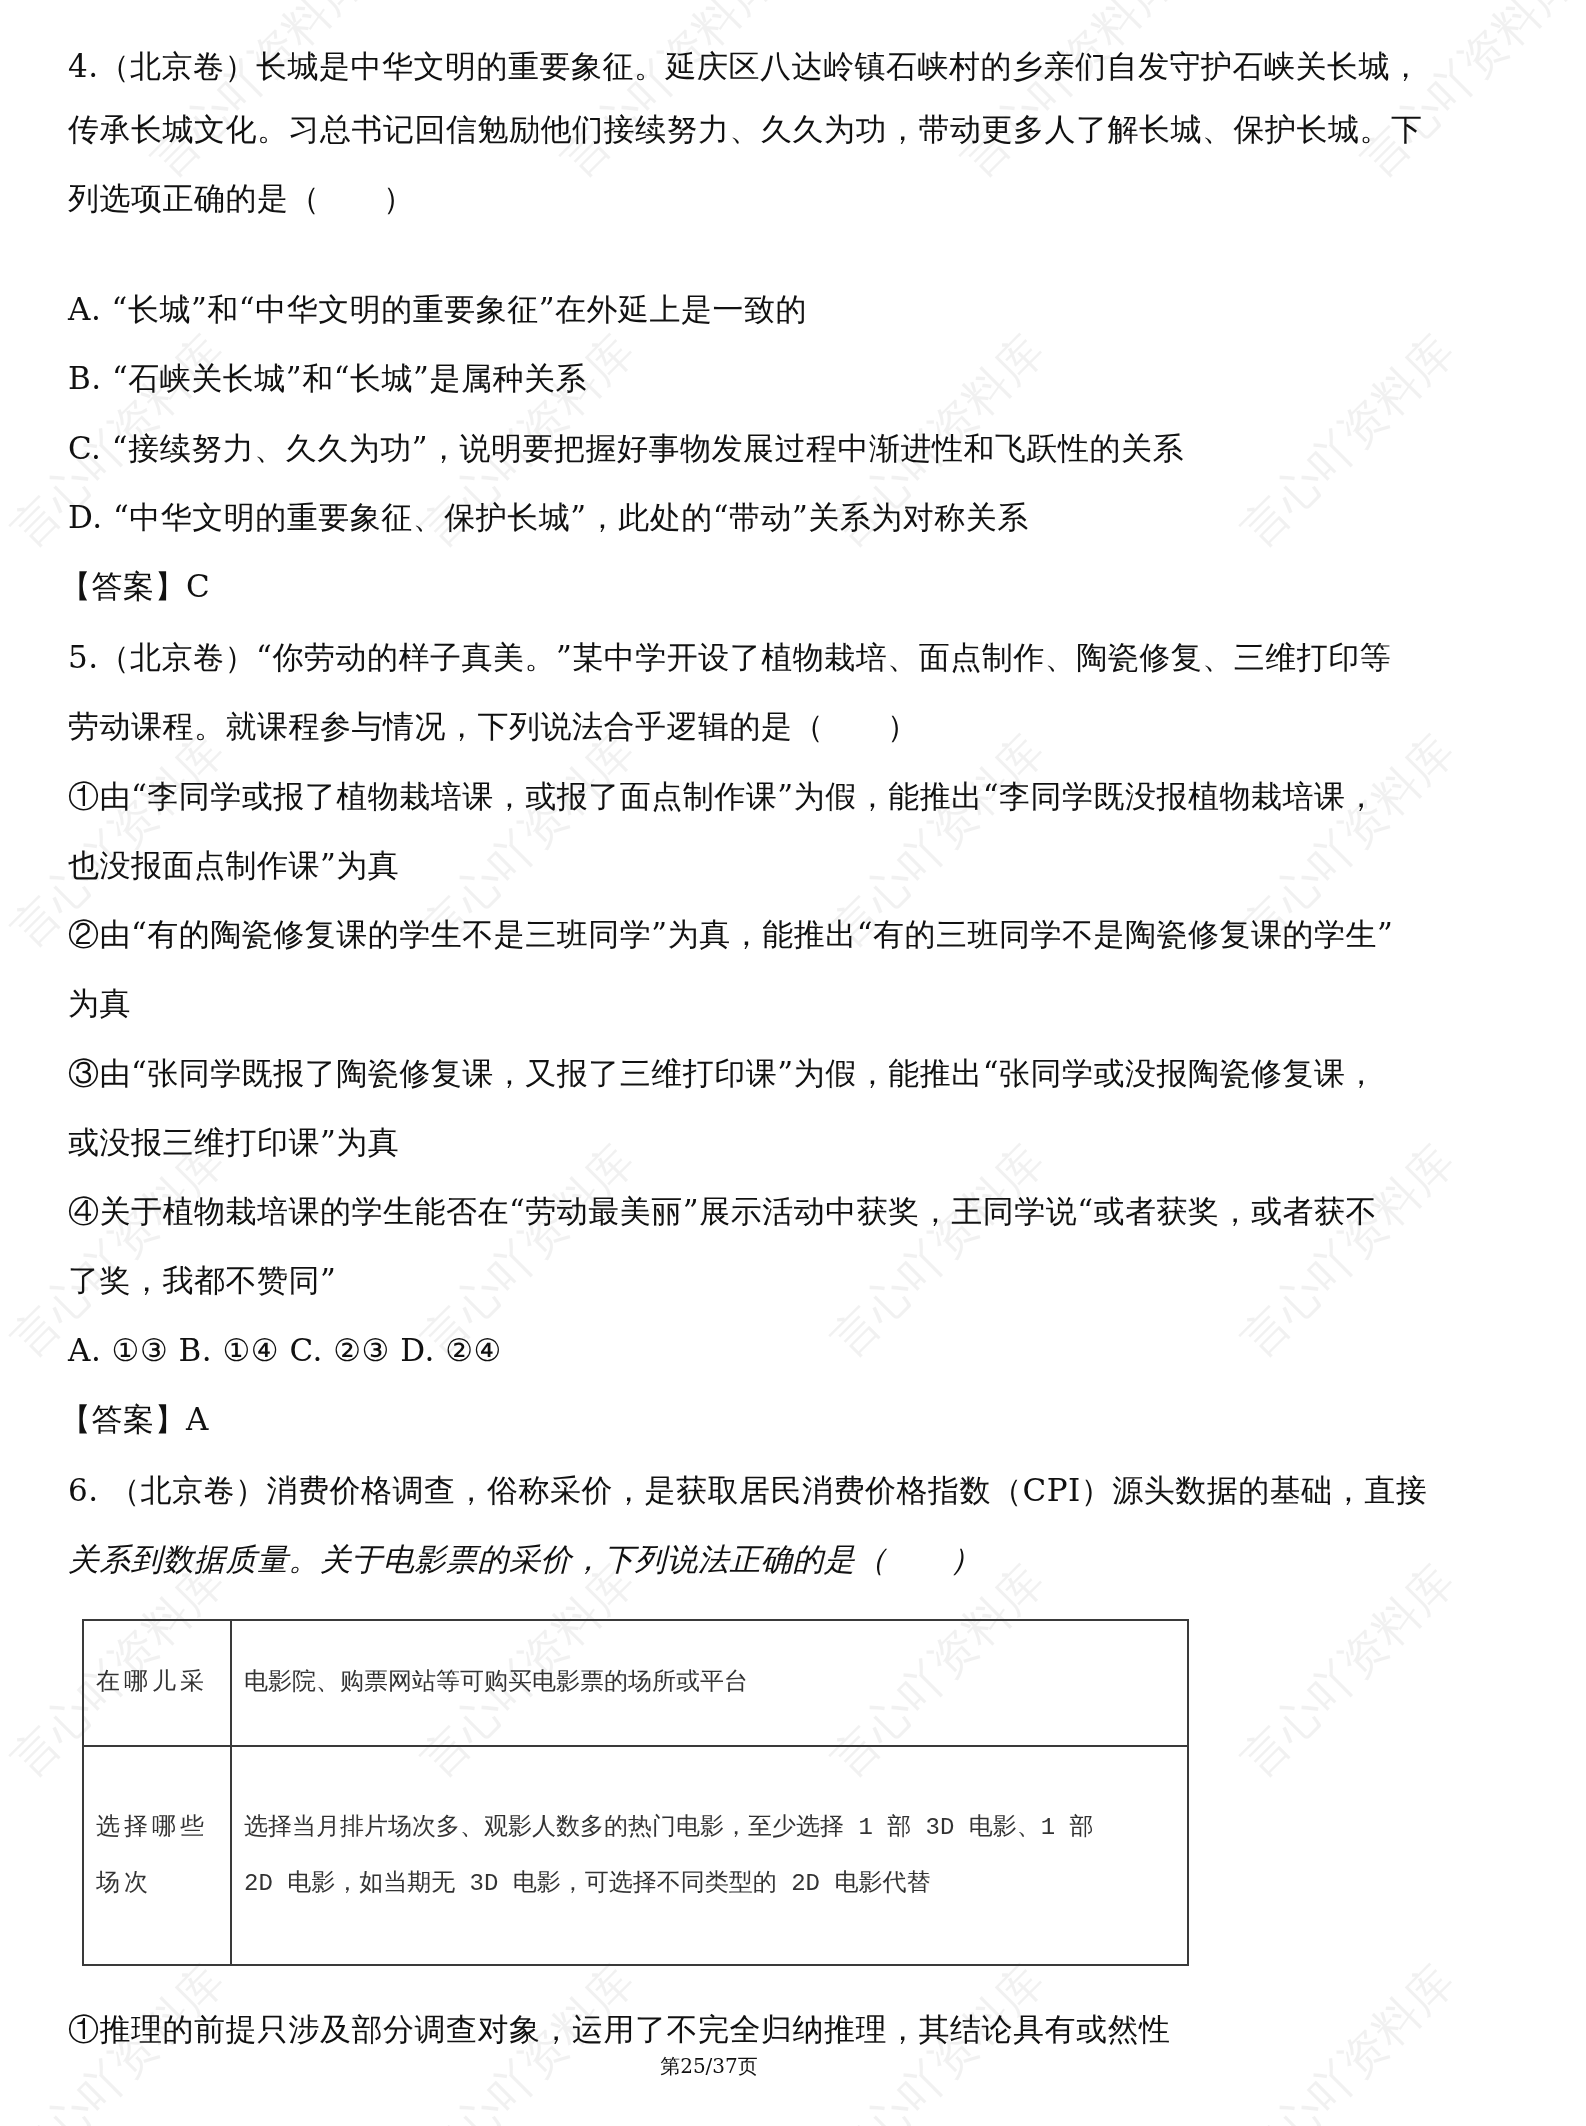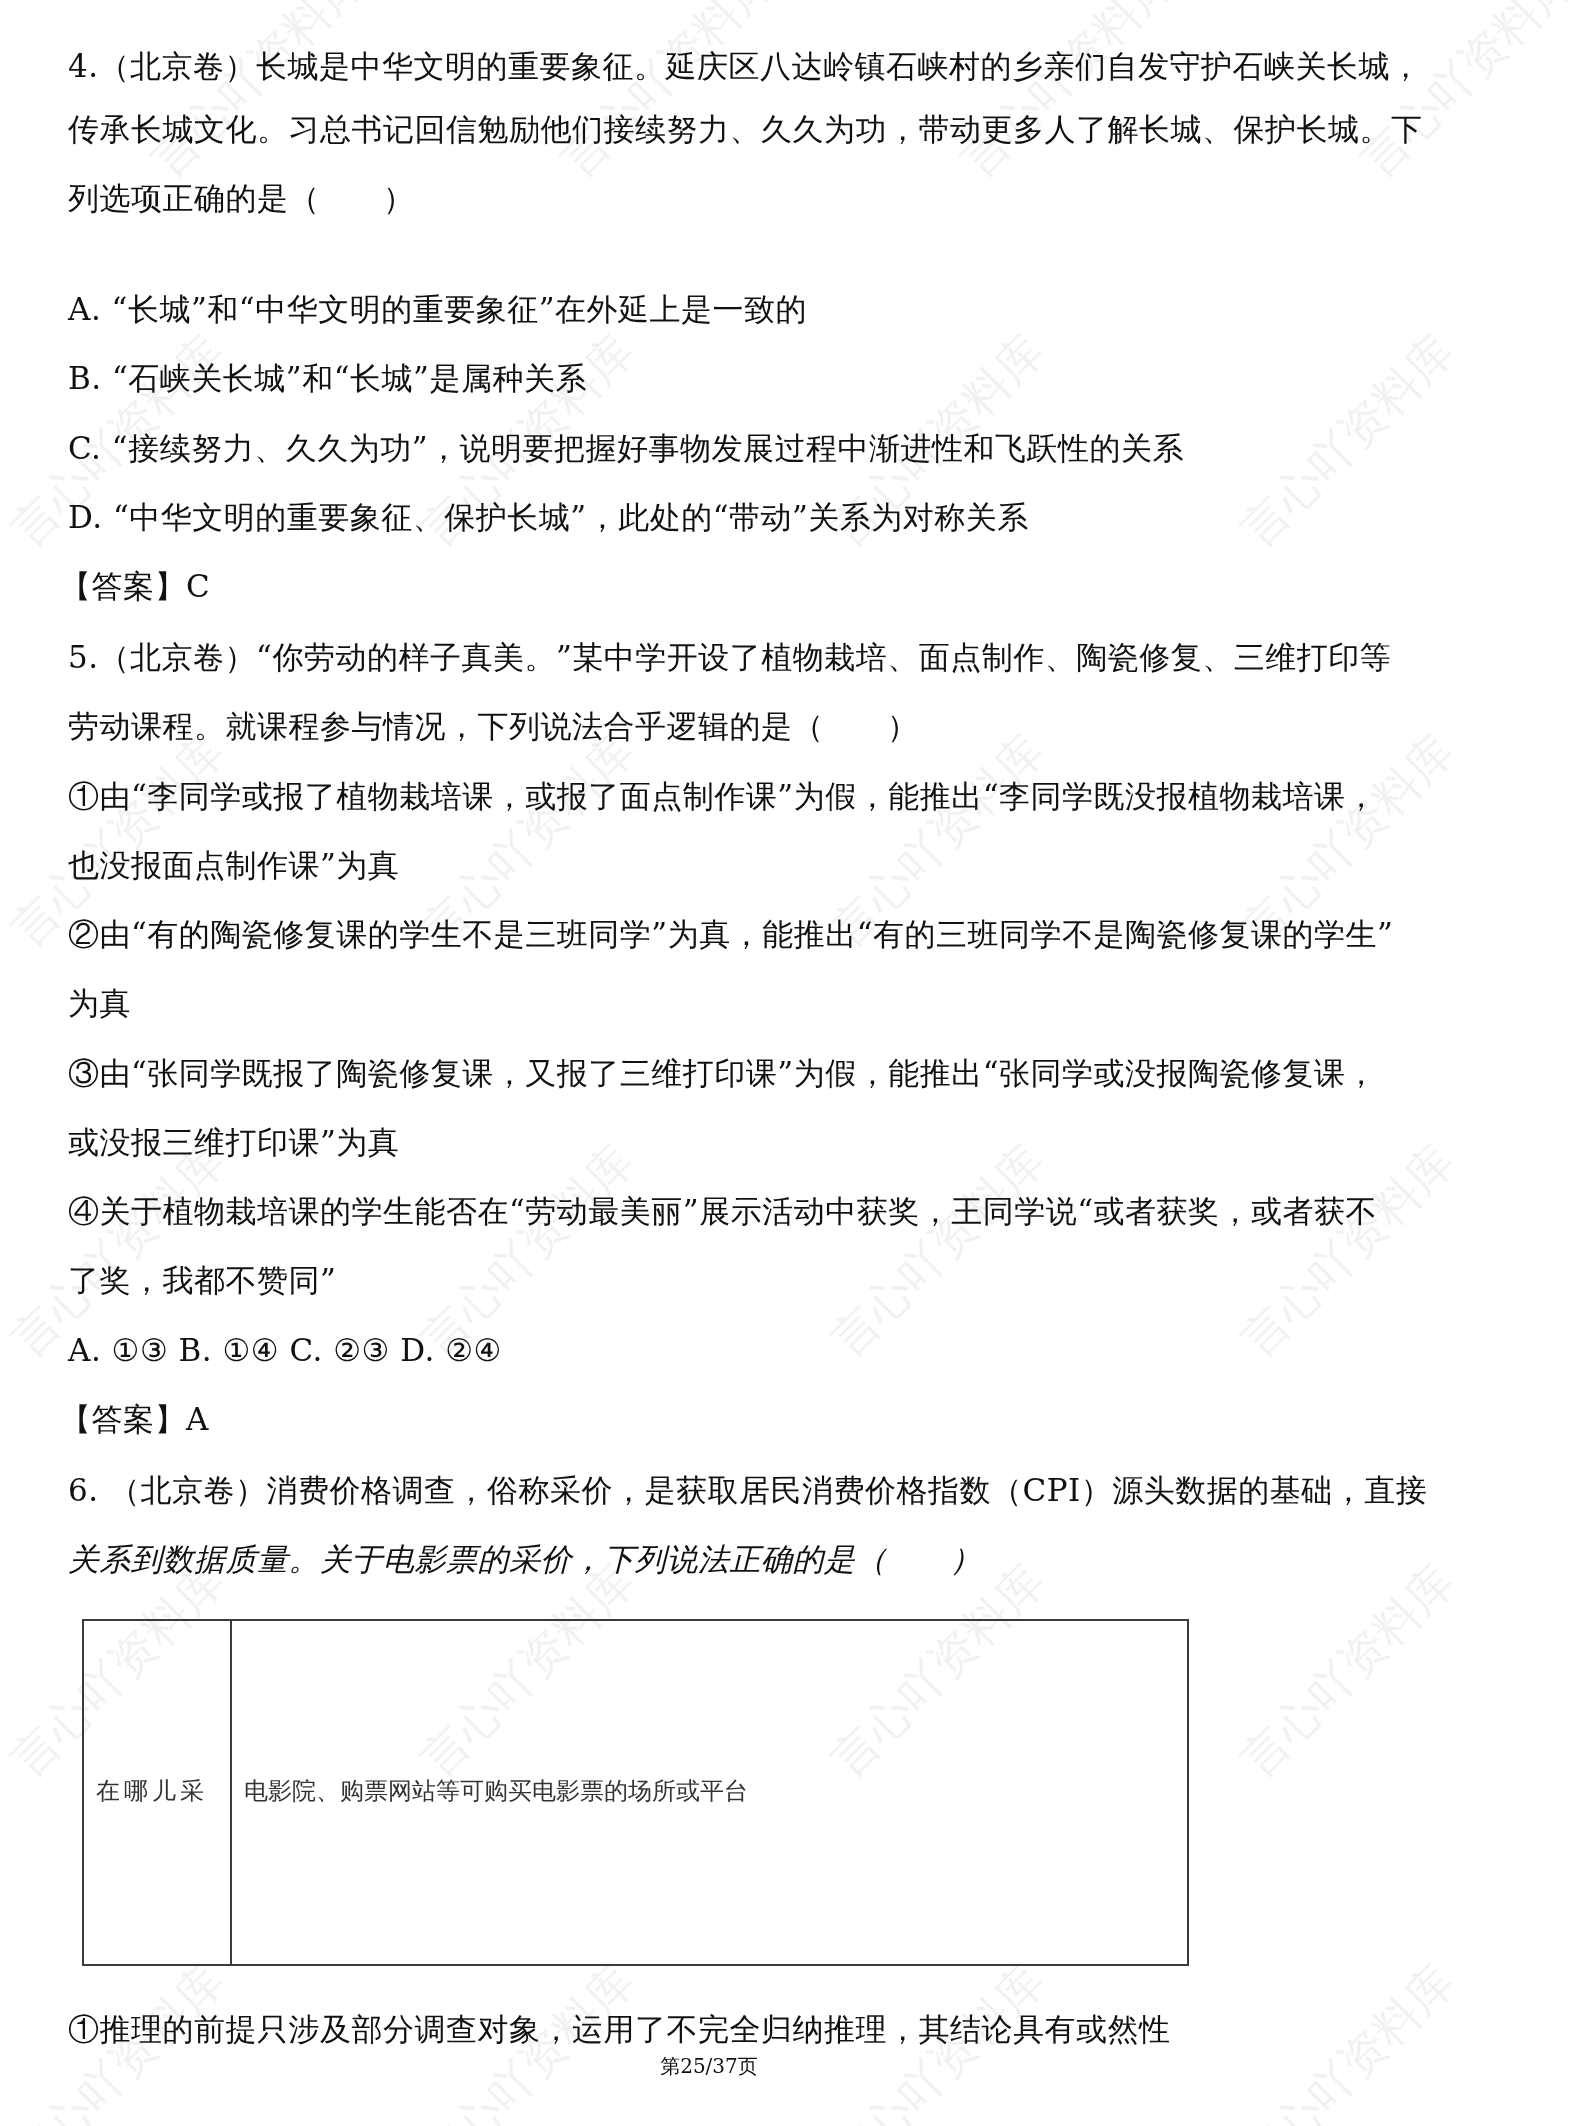--- a/index.html
+++ b/index.html
@@ -125,20 +125,30 @@
       <table class="survey">
         <tbody>
             <tr class="r1">
           <td class="head">
             <span>在哪儿采</span>
           </td>
           <td>
             <span>电影院、购票网站等可购买电影票的场所或平台</span>
           </td>
         </tr>
+        <tr class="r2">
+          <td class="head">
+            <div>选择哪些</div>
+            <div>场次</div>
+          </td>
+          <td>
+            <div>选择当月排片场次多、观影人数多的热门电影，至少选择 1 部 3D 电影、1 部</div>
+            <div>2D 电影，如当期无 3D 电影，可选择不同类型的 2D 电影代替</div>
+          </td>
+        </tr>
       </tbody>
         </table>
 
       <div class="line" style="top:2009px;">①推理的前提只涉及部分调查对象，运用了不完全归纳推理，其结论具有或然性</div>
     </section>
 
     <div class="footer">第25/37页</div>
   </div>
 </div>
 

